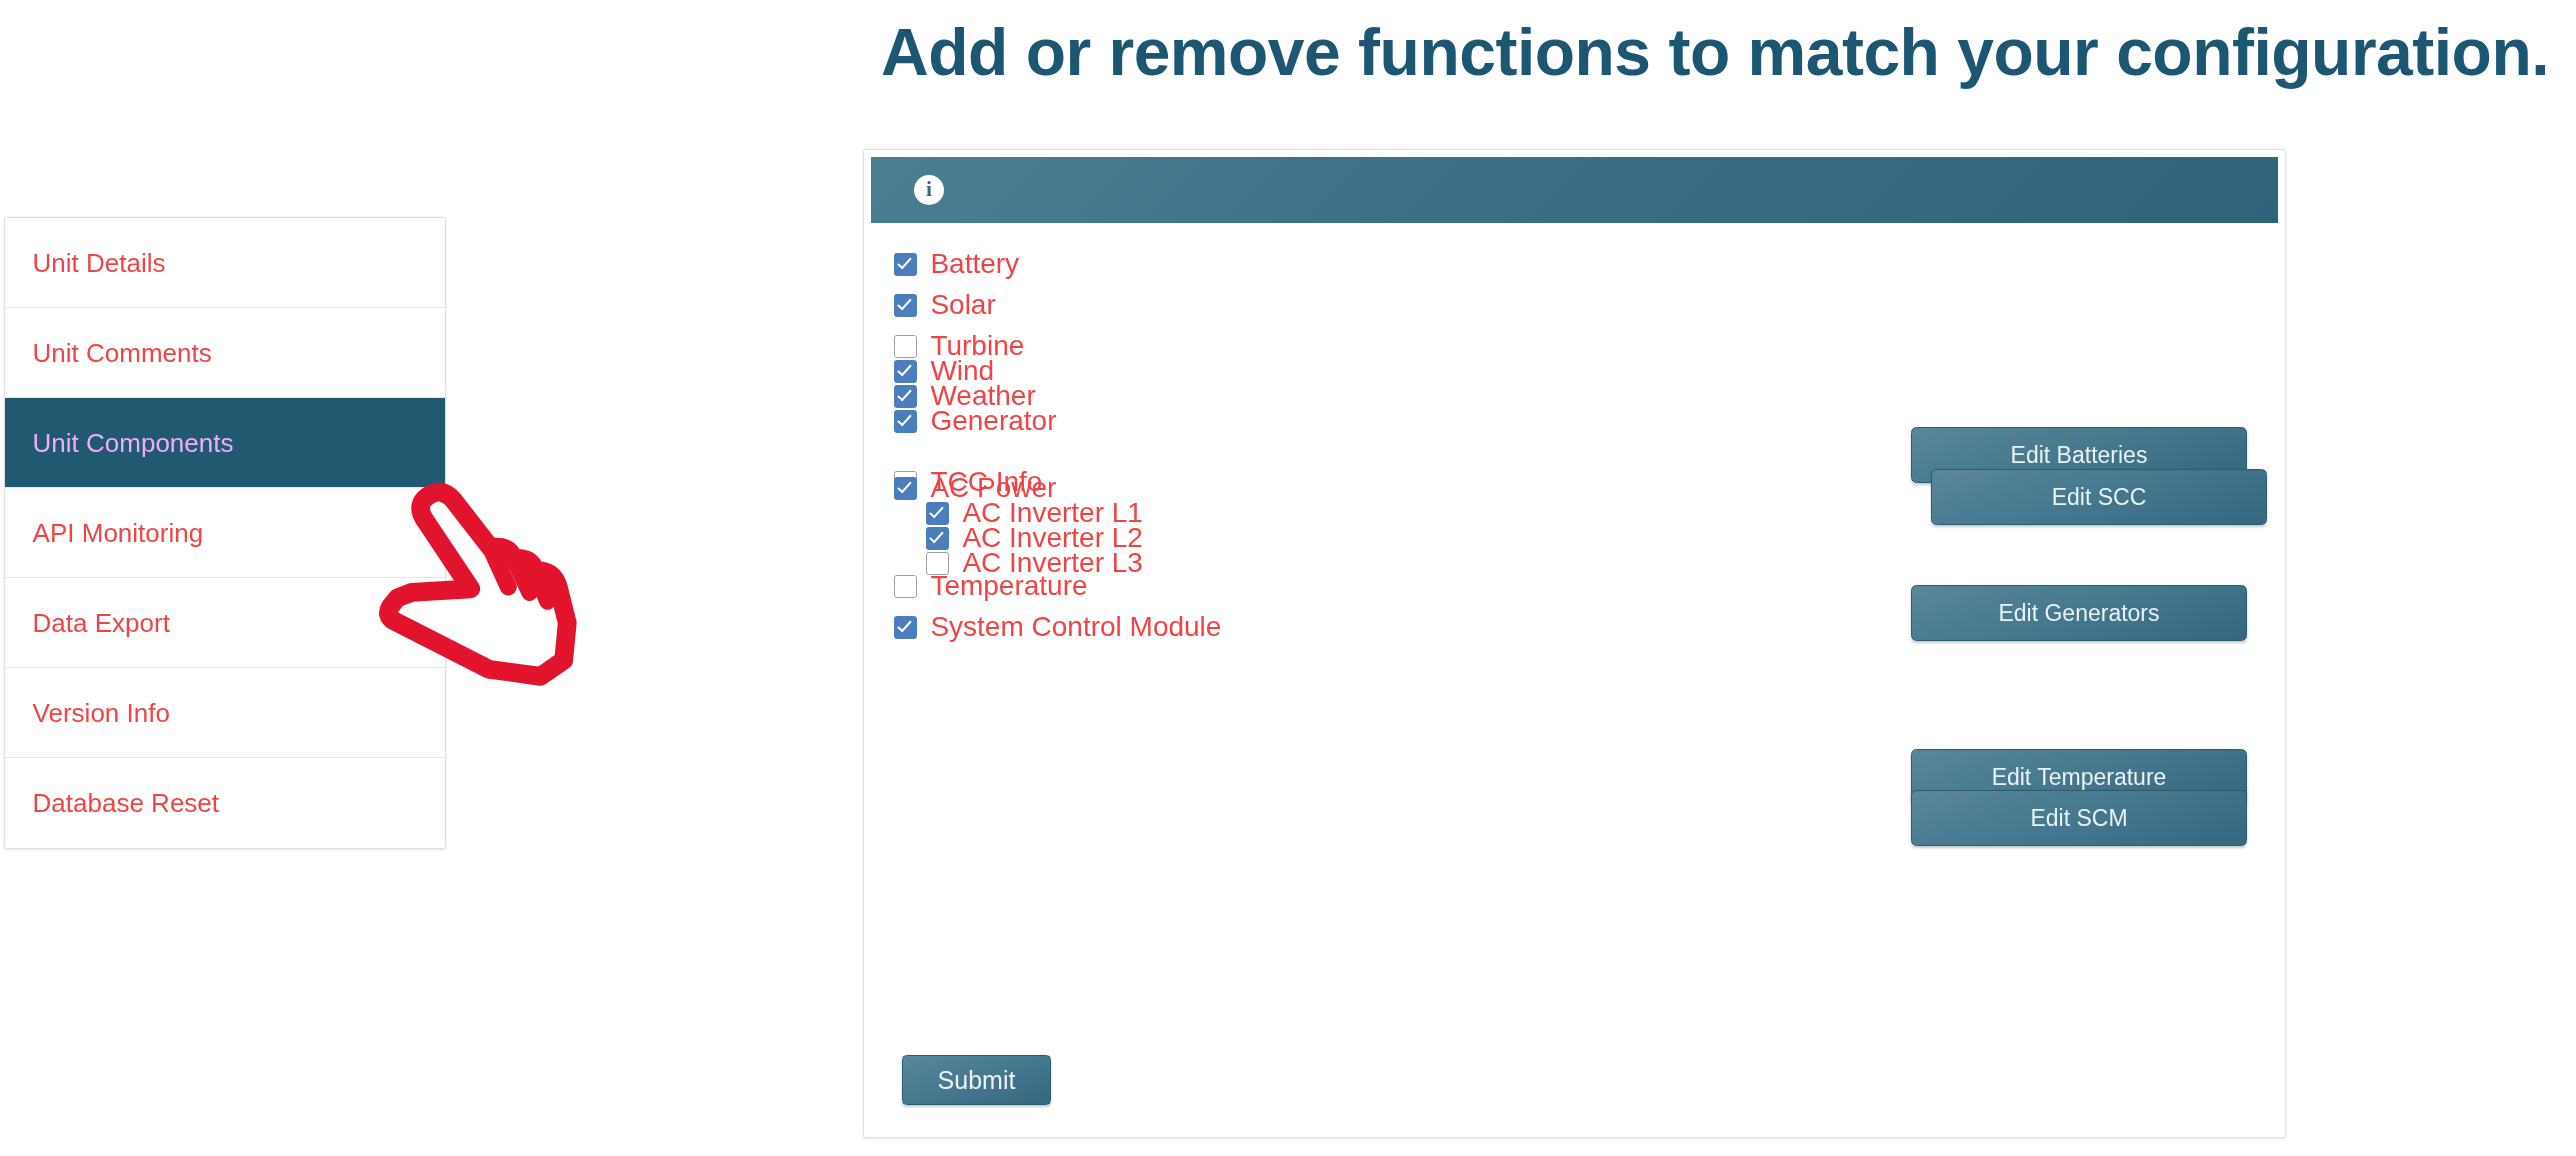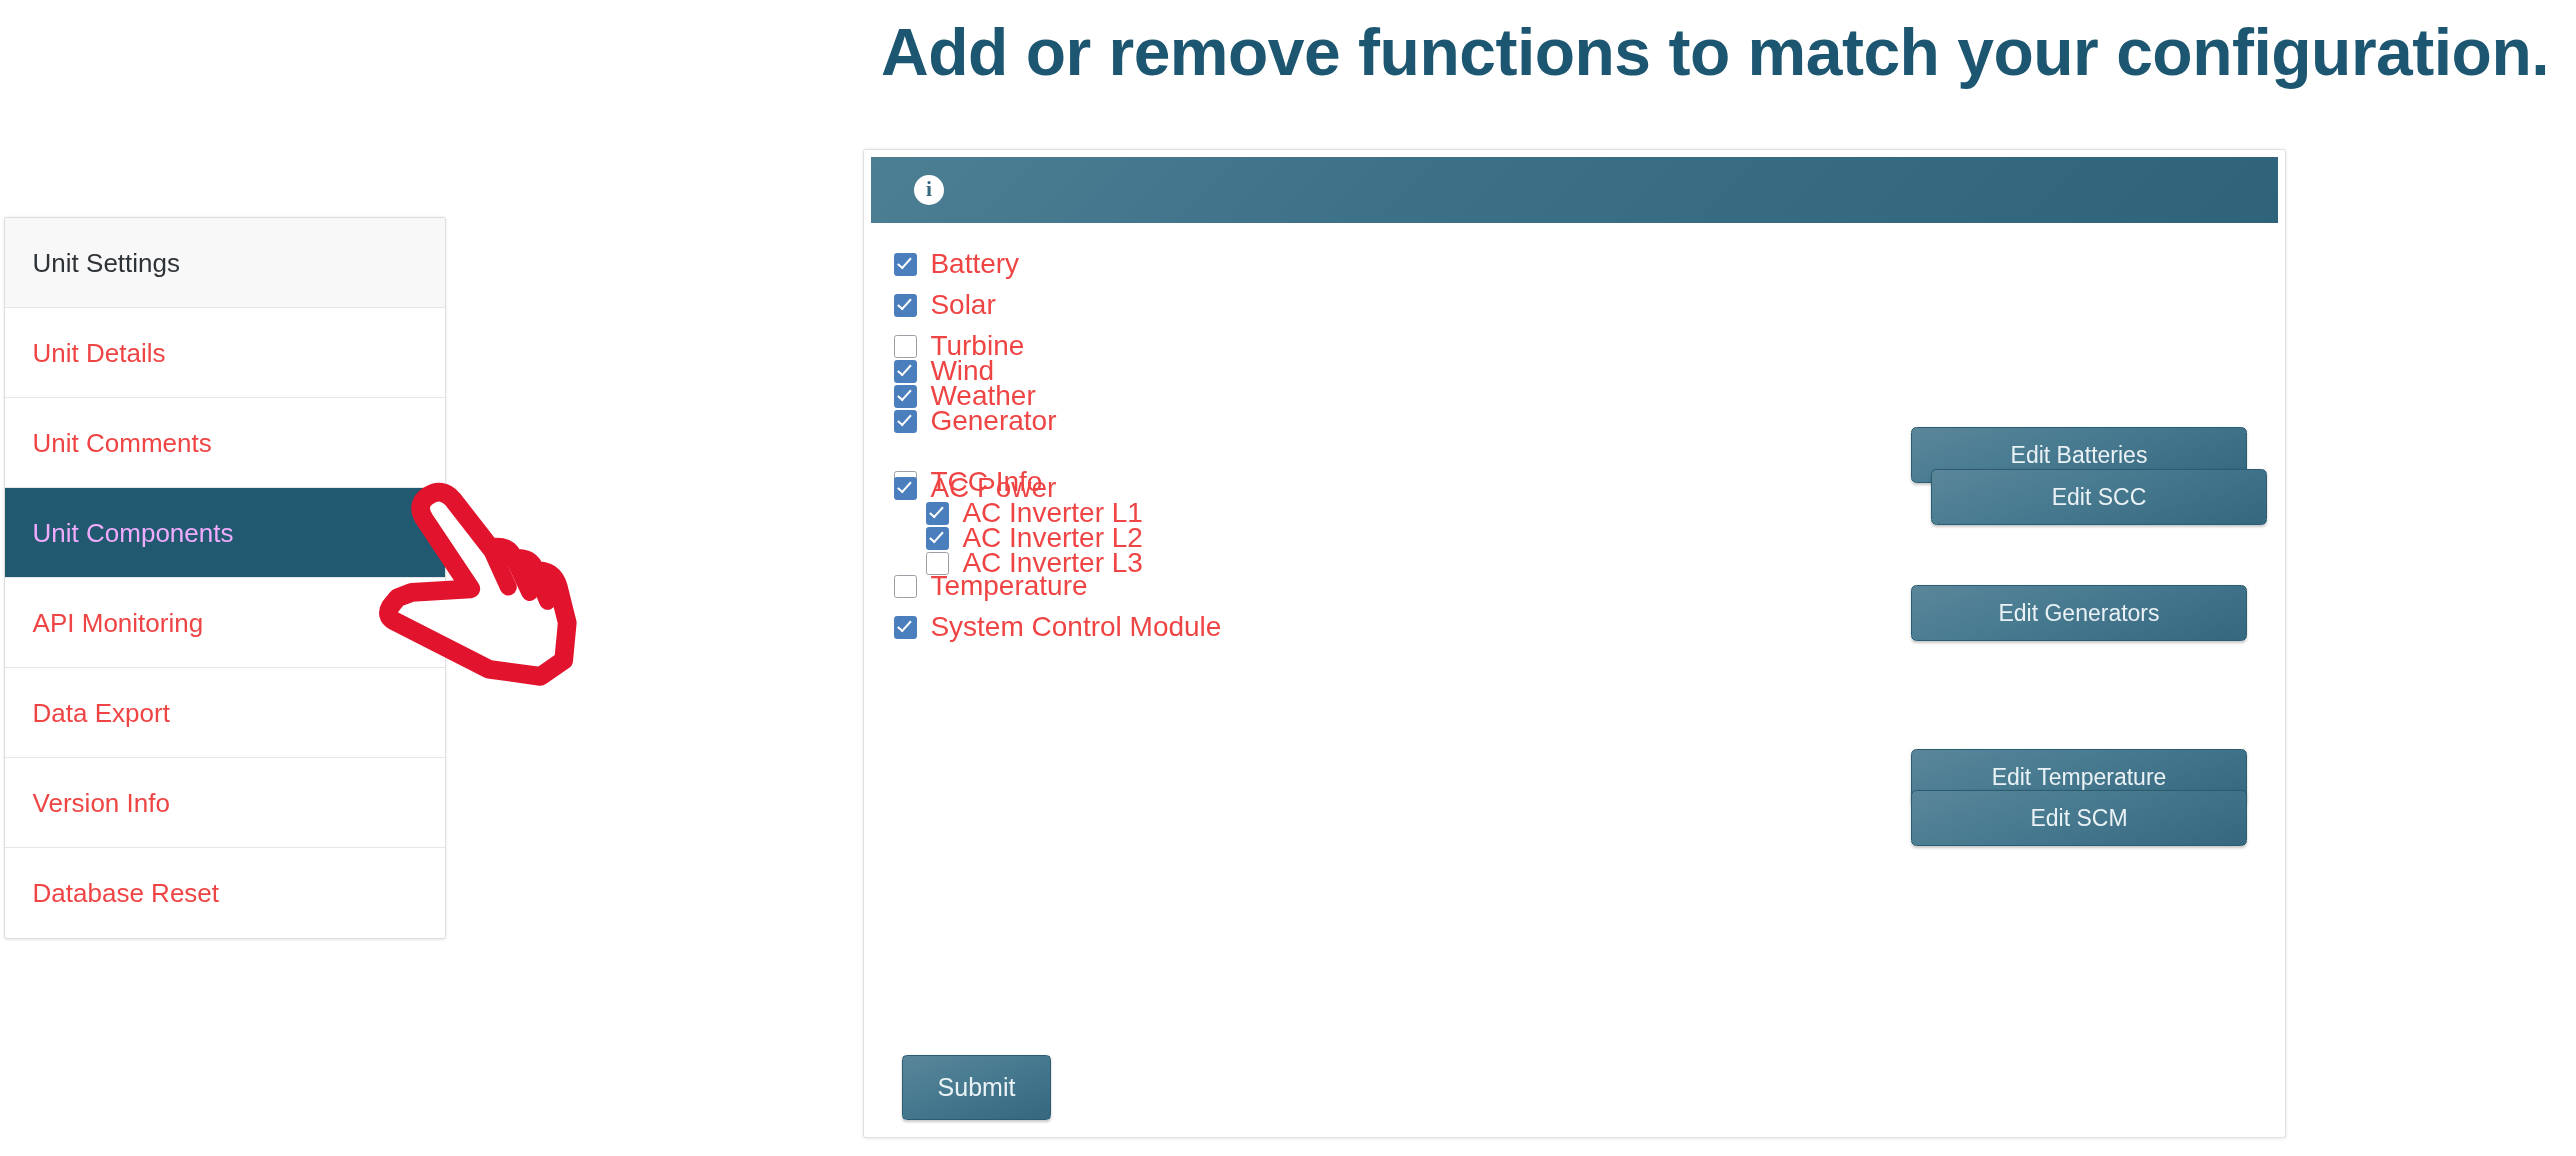--- a/index.html
+++ b/index.html
@@ -173,44 +173,41 @@
     box-sizing: border-box;
     white-space: nowrap;
     cursor: pointer;
   }
   .btn-edit {
     width: 336px;
     height: 56px;
   }
   .btn-submit {
     width: 149px;
-    height: 65px;
+    height: 50px;
     border-radius: 4.5px;
     font-size: 25px;
   }
 
   
   .hand-cursor {
     position: absolute;
     left: 356px;
     top: 462px;
     width: 251px;
     height: 259px;
     pointer-events: none;
   }
 </style>
 </head>
 <body>
 
 <div class="page-title">Add or remove functions to match your configuration.</div>
 
 <div class="sidebar">
-  <div class="sidebar-item header">
-    <span>Unit Settings</span>
-  </div>
   <div class="sidebar-item">
     <span>Unit Details</span>
   </div>
   <div class="sidebar-item">
     <span>Unit Comments</span>
   </div>
   <div class="sidebar-item active">
     <span>Unit Components</span>
   </div>
   <div class="sidebar-item">

